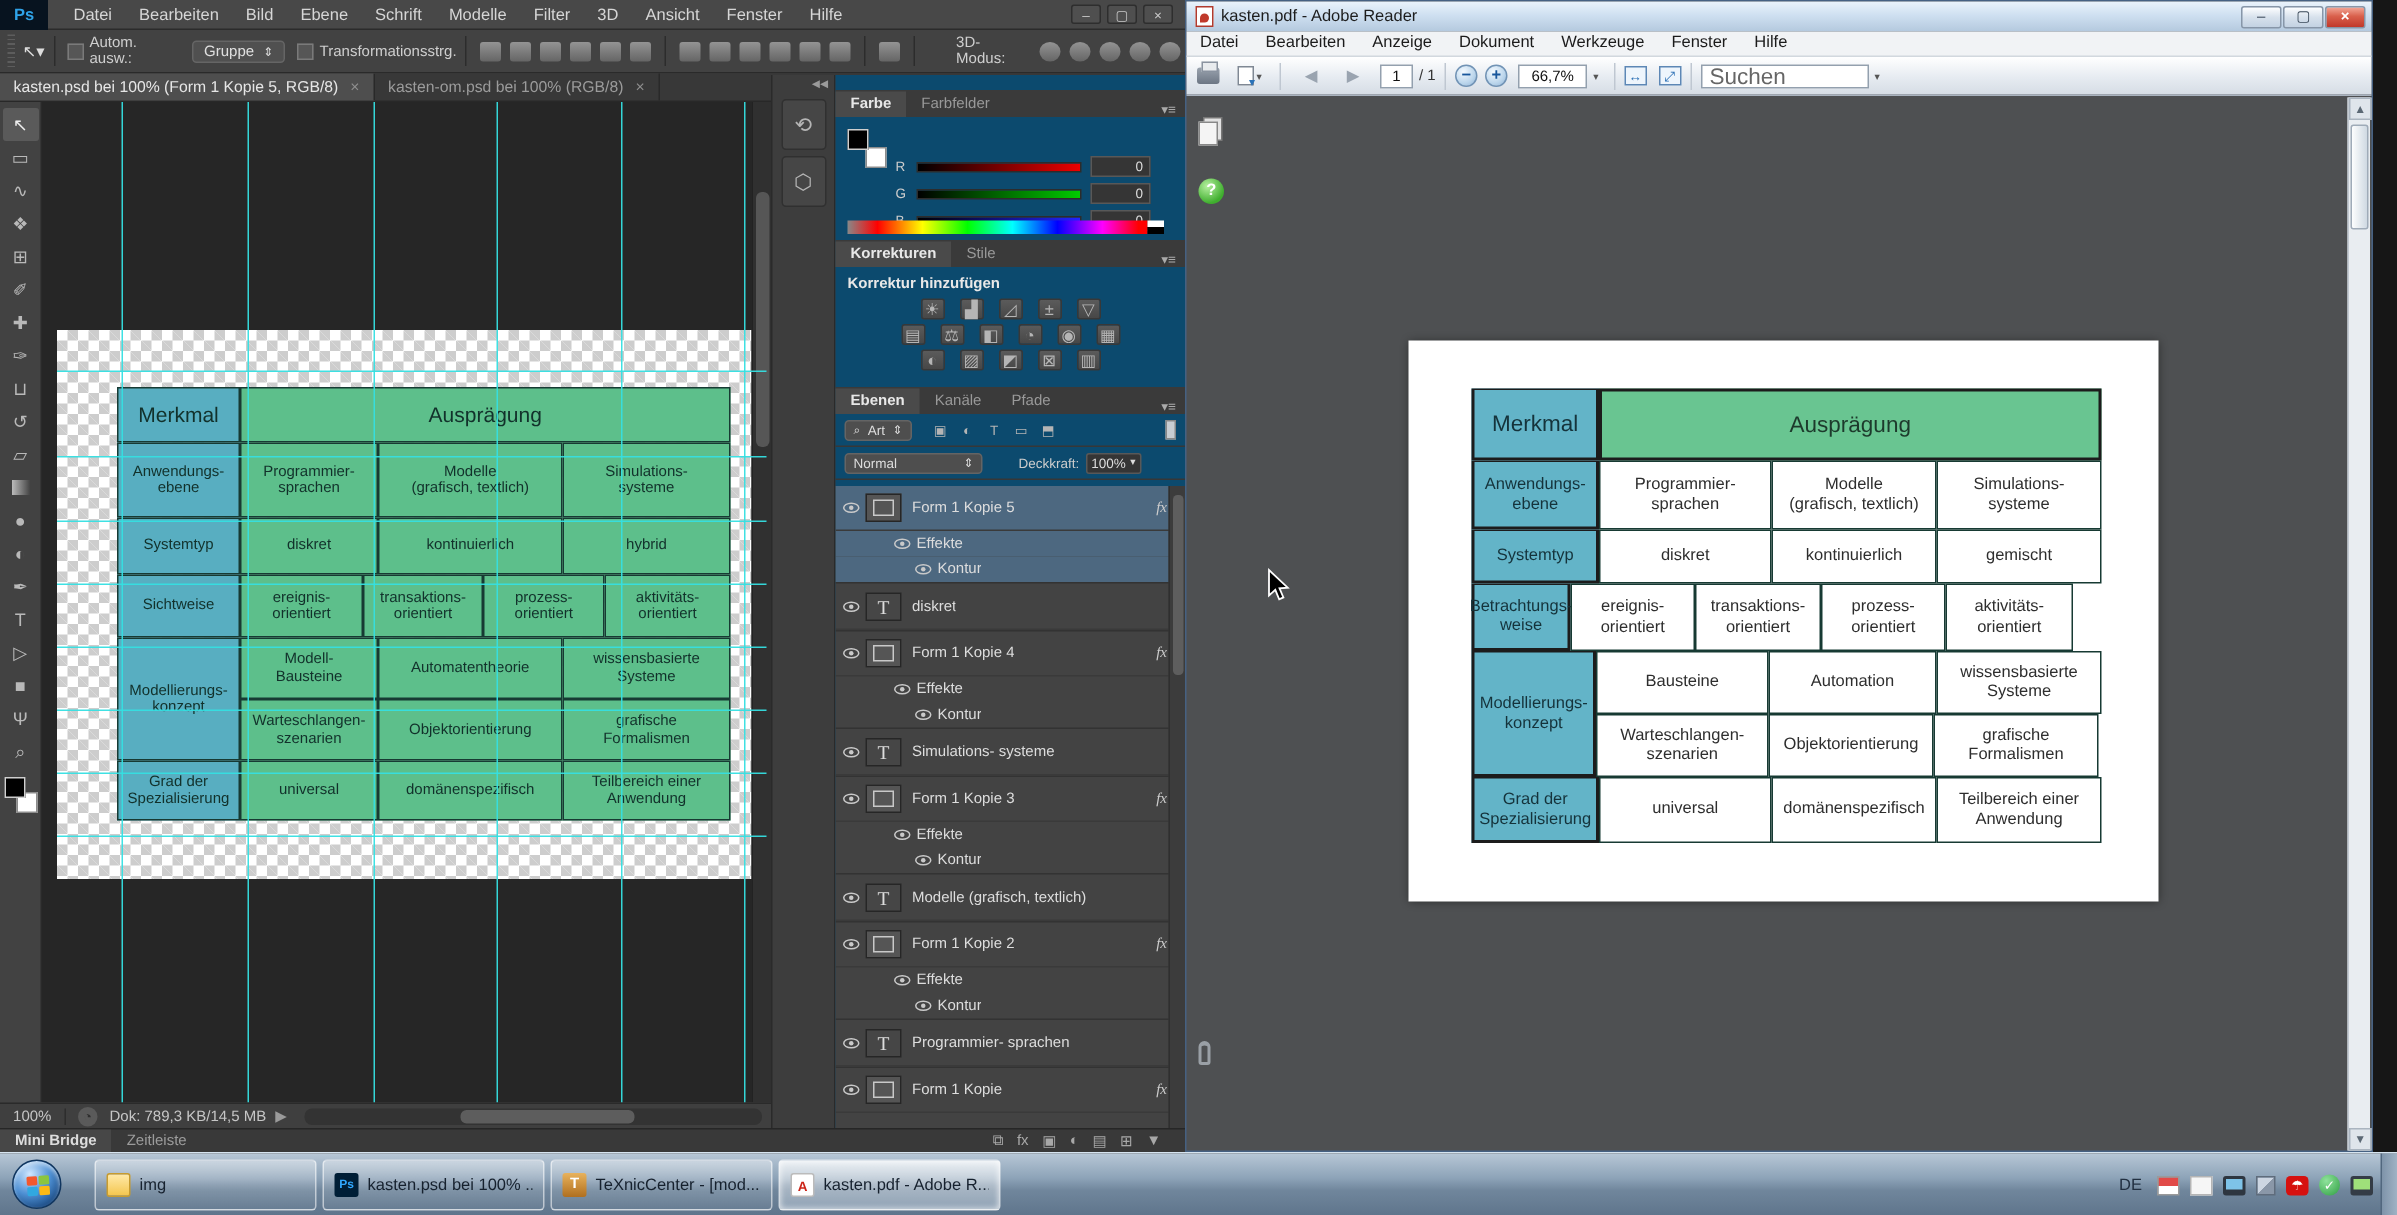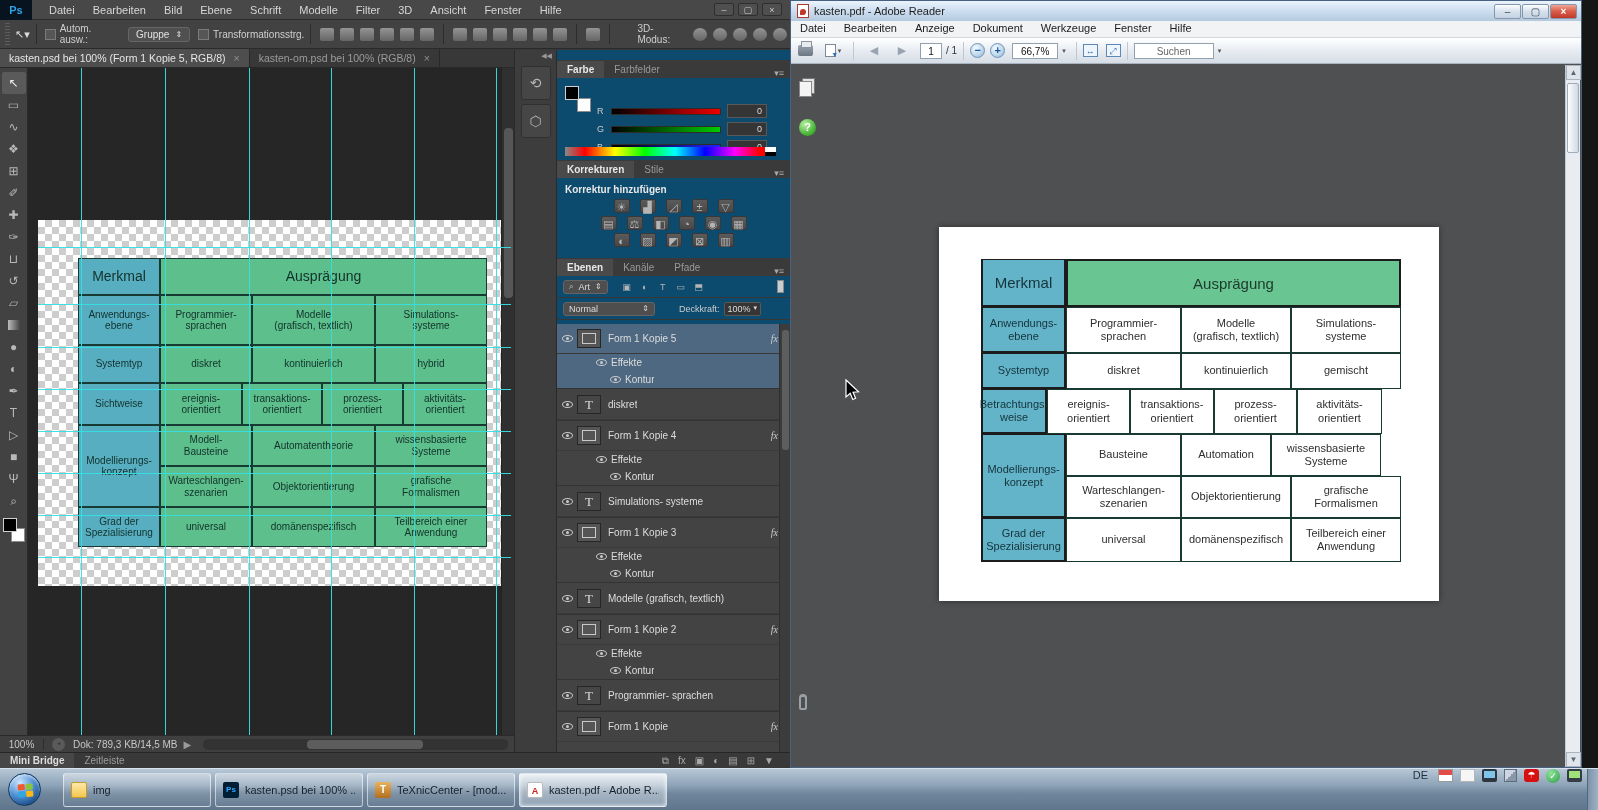--- a/index.html
+++ b/index.html
@@ -117,21 +117,21 @@
   .tb-btn{height:20px;min-width:24px;display:flex;align-items:center;justify-content:center;gap:2px;border-radius:3px;margin:0 2px}
   .i-print{width:15px;height:11px;background:linear-gradient(#9aa3ae,#6c7684);border-radius:2px;position:relative}
   .i-print:before{content:"";position:absolute;left:3px;top:-4px;width:9px;height:5px;background:#e8ebee;border:1px solid #8a93a0}
   .i-doc{width:11px;height:13px;background:#fff;border:1px solid #7f8894;position:relative}
   .i-doc:after{content:"▾";position:absolute;right:-2px;bottom:-3px;color:#2a72b8;font-size:8px}
   .i-nav{color:#9aa4b0;font-size:11px}
   .pagebox{width:22px;height:16px;background:#fff;border:1px solid #93a0ae;text-align:center;line-height:15px;font-size:10px;color:#111}
   .i-zoom{width:15px;height:15px;border-radius:50%;background:radial-gradient(circle at 35% 30%,#f4faff,#bcd6ec 60%,#8fb4d6);border:1px solid #7193b5;color:#19579c;font-size:11px;font-weight:bold;text-align:center;line-height:13px}
   .zoombox{width:46px;height:16px;background:#fff;border:1px solid #93a0ae;font-size:10px;color:#111;text-align:center;line-height:15px}
   .i-fit{width:15px;height:13px;border:1px solid #5d87b5;background:#eef5fc;color:#2a6fb5;font-size:9px;text-align:center;line-height:12px}
-  .searchbox{width:80px;height:16px;background:#fff;border:1px solid #93a0ae;font-size:10px;color:#666;line-height:15px;padding-left:22px}
+  .searchbox{width:112px;height:16px;background:#fff;border:1px solid #93a0ae;font-size:15px;color:#666;line-height:15px;padding-left:5px}
   .rd-nav-ic{position:absolute;left:8px}
   .pages-ic{width:13px;height:16px;background:#f4f4f4;border:1px solid #888;box-shadow:3px -3px 0 -1px #e2e2e2,3px -3px 0 0 #777}
   .help-ic{width:17px;height:17px;border-radius:50%;background:radial-gradient(circle at 35% 30%,#b6f0a0,#3fae2e 70%);color:#fff;font-size:11px;font-weight:bold;text-align:center;line-height:17px}
   .clip-ic{width:8px;height:16px;border:2px solid #9aa0a6;border-radius:4px 4px 2px 2px;border-top-width:3px}
   .cmt-ic{width:16px;height:11px;background:#e8c63e;border-radius:2px;position:relative;box-shadow:-3px 3px 0 -1px #caa92c}
   #rd-page{position:absolute;left:148px;top:226px;width:500px;height:374px;background:#fff;box-shadow:0 0 6px rgba(0,0,0,.45)}
   #pdf-table{position:absolute;left:42px;top:32px;width:420px}
   .pcell-label{background:#63b4c8;border:2px solid #1c1c1c;border-top-width:1px;display:flex;align-items:center;justify-content:center;text-align:center;font-size:11px;color:#15333b;white-space:pre-line;line-height:1.15}
   .pcell-hdr-g{background:#69c591;border:2px solid #1c1c1c;display:flex;align-items:center;justify-content:center;font-size:15px;color:#1d3a2c}
   .pcell-body{display:flex;align-items:center;justify-content:center;text-align:center;font-size:11px;color:#2e2e2e;white-space:pre-line;line-height:1.2}
@@ -146,21 +146,21 @@
   .flag i{border-radius:1px}
   .tb-item{position:absolute;top:4px;height:34px;width:148px;border:1px solid rgba(255,255,255,.55);border-radius:3px;
     background:linear-gradient(rgba(255,255,255,.38),rgba(255,255,255,.14) 50%,rgba(120,140,160,.25));display:flex;align-items:center;padding:0 7px;gap:6px}
   .tb-item.active{background:linear-gradient(rgba(255,255,255,.75),rgba(255,255,255,.4) 50%,rgba(190,205,220,.5));box-shadow:inset 0 0 4px rgba(255,255,255,.8)}
   .tb-item .lbl{font-size:11px;color:#16212e;white-space:nowrap;overflow:hidden}
   .app-ic{width:16px;height:16px;flex:0 0 16px;border-radius:2px;font-size:8px;font-weight:bold;text-align:center;line-height:16px}
   .ic-folder{background:linear-gradient(#ffe9a8,#f4c64f);border:1px solid #c79b2e;position:relative}
   .ic-ps{background:#001e36;color:#31a8ff;font-size:8px}
   .ic-txc{background:linear-gradient(#e8b25c,#b06f1f);color:#fff;font-size:10px}
   .ic-pdf{background:#fff;border:1px solid #bbb;color:#cc2418;font-size:9px;font-weight:bold}
-  #tray{position:absolute;right:16px;top:0;height:42px;display:flex;gap:7px}
+  #tray{position:absolute;right:16px;top:0;height:42px;display:flex;align-items:center;gap:7px}
   .de{font-size:11px;color:#223041;margin-right:3px}
   .ti{width:15px;height:13px;display:inline-block}
   .ti-flag2{background:linear-gradient(#e14b48 0 50%,#fff 50% 100%);border:1px solid #9a9a9a}
   .ti-white{background:#f6f6f6;border:1px solid #b5b5b5}
   .ti-mon{background:#2e3640;border-radius:2px;position:relative}
   .ti-mon:after{content:"";position:absolute;left:2px;top:2px;right:2px;bottom:4px;background:#7ec3e8}
   .ti-cube{background:linear-gradient(135deg,#cdd6e2 50%,#8a97a8 50%);border:1px solid #5f6c7c;width:13px;height:13px}
   .ti-avira{background:#d6110f;border-radius:3px;color:#fff;font-size:9px;text-align:center;line-height:13px}
   .ti-check{width:14px;height:14px;border-radius:50%;background:radial-gradient(circle at 35% 30%,#8fe39b,#2f9e43);color:#fff;font-size:9px;text-align:center;line-height:14px}
   .ti-net{background:#343c46;border-radius:2px;position:relative}
@@ -751,21 +751,21 @@
 orientiert</div>
             </div>
           </div>
         </div>
         <div class="trow">
           <div class="pcell-label" style="width: 85px; height: 84px;">Modellierungs-
 konzept</div>
           <div style="display: flex; flex-direction: column;">
             <div class="trow">
               <div class="tcell pcell-body" style="width: 115px; height: 42px;">Bausteine</div>
-              <div class="tcell pcell-body" style="width: 90px; height: 42px;">Automation</div>
+              <div class="tcell pcell-body" style="width: 112px; height: 42px;">Automation</div>
               <div class="tcell pcell-body" style="width: 110px; height: 42px;">wissensbasierte
 Systeme</div>
             </div>
             <div class="trow">
               <div class="tcell pcell-body" style="width: 115px; height: 42px;">Warteschlangen-
 szenarien</div>
               <div class="tcell pcell-body" style="width: 110px; height: 42px;">Objektorientierung</div>
               <div class="tcell pcell-body" style="width: 110px; height: 42px;">grafische
 Formalismen</div>
             </div>

